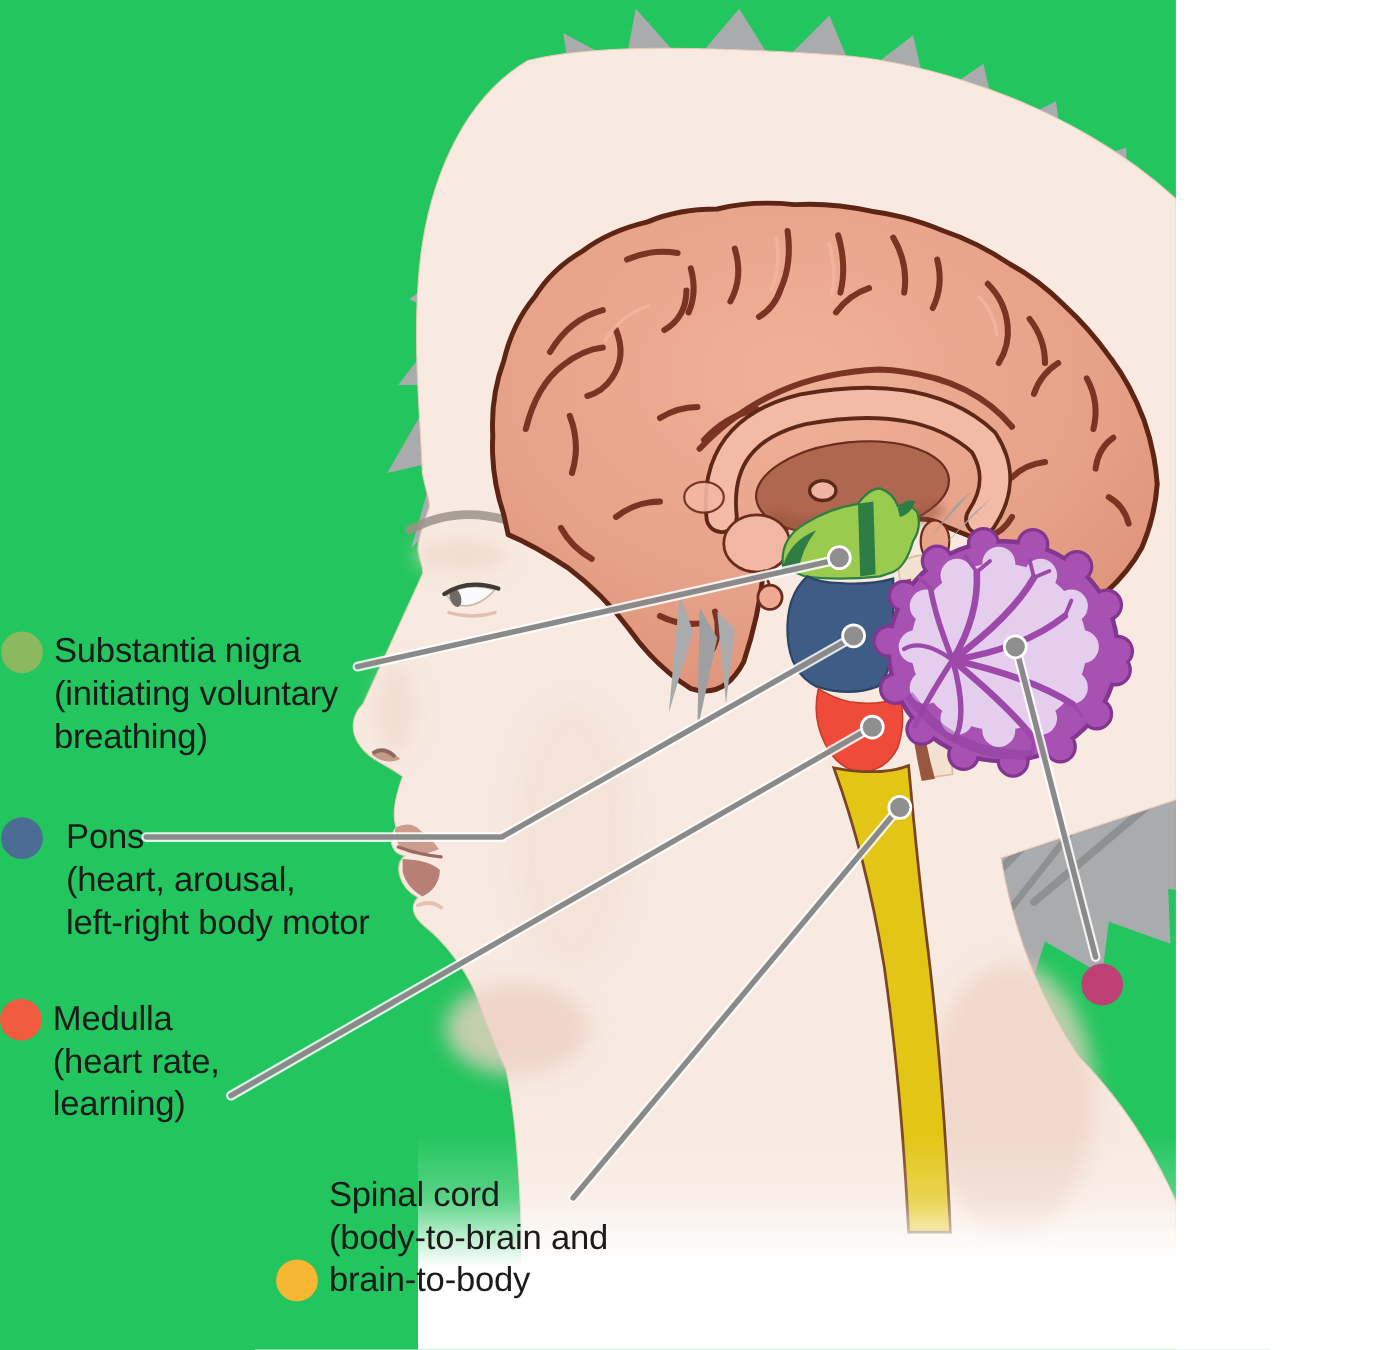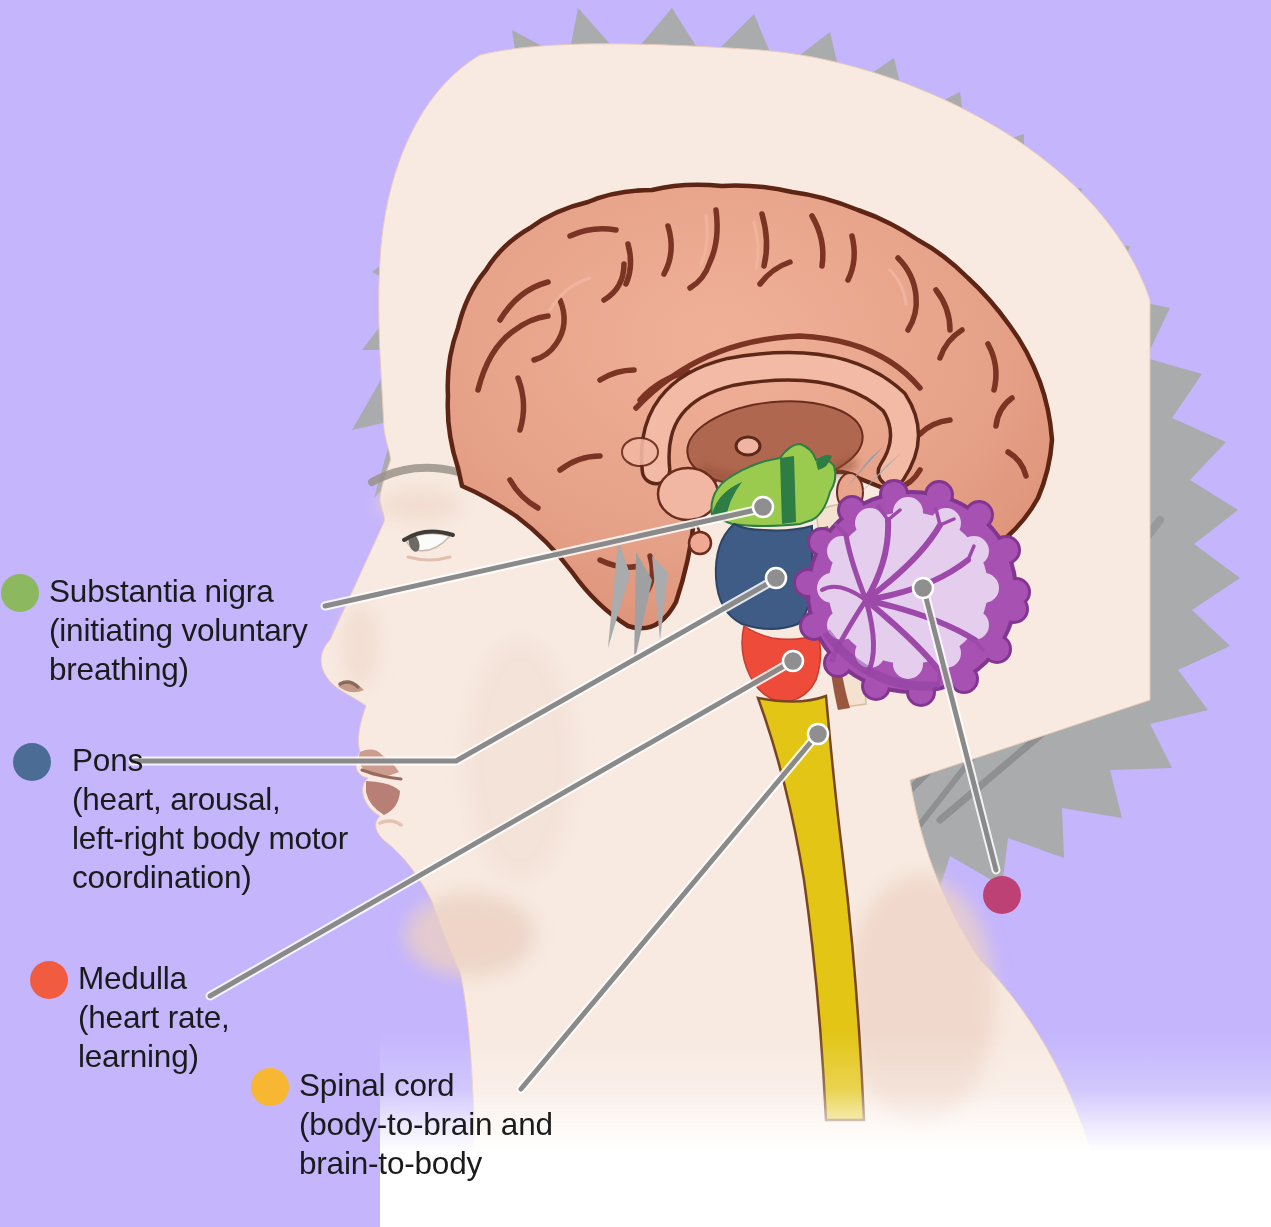--- a/index.html
+++ b/index.html
@@ -1,16 +1,16 @@
 <!DOCTYPE html>
 <html><head>
 <meta charset="utf-8">
 <style>
   html,body{margin:0;padding:0;background:#fff;}
-  .stage{position:relative;width:1271px;height:1227px;background:#c4b5fd;overflow:hidden;
+  .stage{position:relative;width:1069px;height:1227px;background:#22c55e;overflow:hidden;
          font-family:"Liberation Sans", sans-serif;}
   .stage svg{position:absolute;left:0;top:0;}
   .label{position:absolute;display:flex;gap:10px;align-items:flex-start;}
   .dot{width:38px;height:38px;border-radius:50%;flex:0 0 38px;margin-top:2px;}
   .label-text{font-size:31.5px;line-height:39px;color:#1b1b1b;letter-spacing:-0.2px;white-space:nowrap;}
 </style>
 </head>
 <body>
 
 <div class="stage">
@@ -288,40 +288,39 @@
 
   <div class="label" style="left:1px;top:572px;">
     <span class="dot" style="background-color: rgb(140, 185, 95);"></span>
     <div class="label-text">
       <div>Substantia nigra</div>
       <div>(initiating voluntary</div>
       <div>breathing)</div>
     </div>
   </div>
 
-  <div class="label" style="left:13px;top:741px;gap:21px;">
+  <div class="label" style="left:1px;top:741px;gap:21px;">
     <span class="dot" style="background-color: rgb(75, 108, 148);"></span>
     <div class="label-text">
       <div>Pons</div>
       <div>(heart, arousal,</div>
       <div>left-right body motor</div>
-      <div>coordination)</div>
     </div>
   </div>
 
-  <div class="label" style="left:0px;top:959px;margin-left:30px;">
+  <div class="label" style="left:0px;top:906px;">
     <span class="dot" style="background-color: rgb(241, 91, 64);"></span>
     <div class="label-text">
       <div>Medulla</div>
       <div>(heart rate,</div>
       <div>learning)</div>
     </div>
   </div>
 
-  <div class="label" style="left:251px;top:1066px;">
+  <div class="label" style="left:251px;top:1066px;align-items:flex-end;">
     <span class="dot" style="background-color: rgb(248, 183, 50);"></span>
     <div class="label-text">
       <div>Spinal cord</div>
       <div>(body-to-brain and</div>
       <div>brain-to-body</div>
     </div>
   </div>
 
   <div class="label" style="left:983px;top:874px;">
     <span class="dot" style="background-color: rgb(190, 65, 118);"></span>

